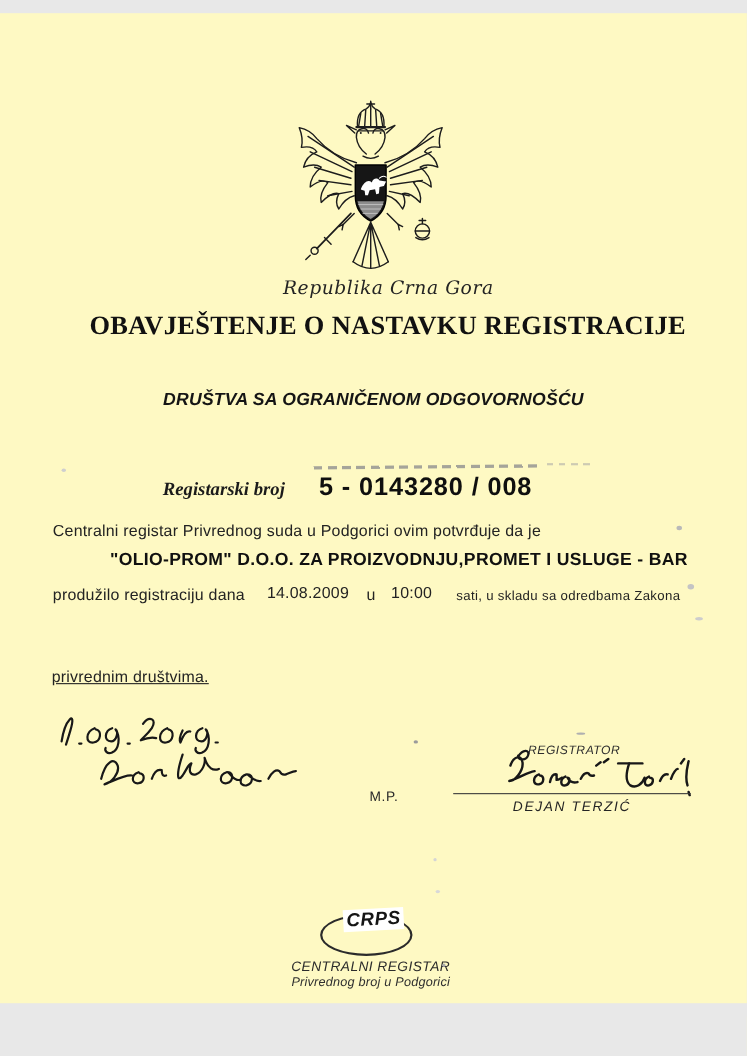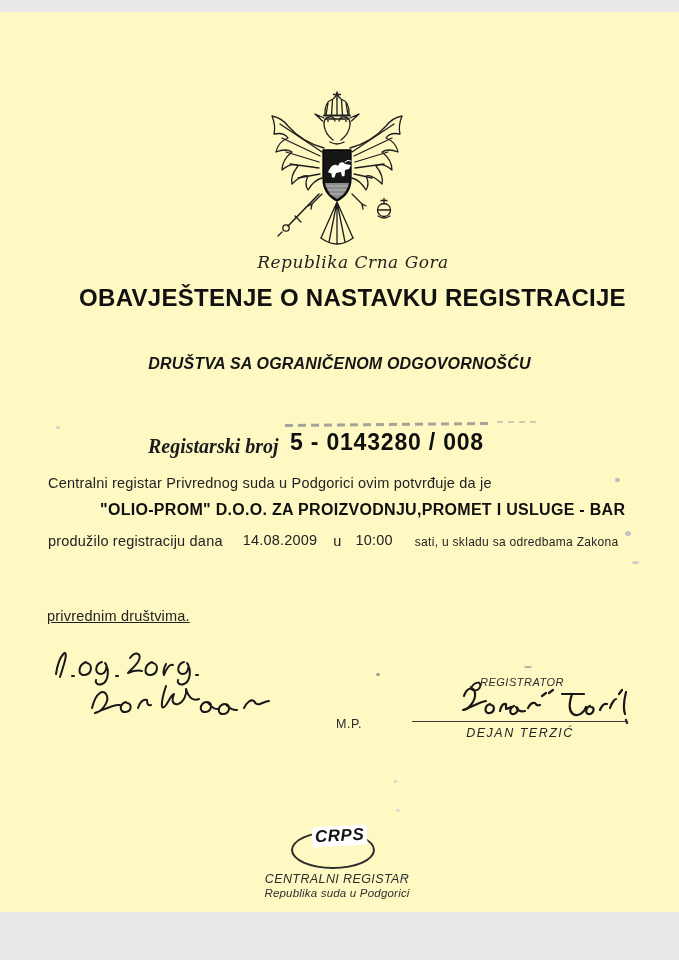--- a/index.html
+++ b/index.html
@@ -14,32 +14,32 @@
   .coa{position:absolute;left:258px;top:78px;width:158px;height:160px;}
   .coa-caption{
     left:233px;top:240px;width:240px;text-align:center;
     font-family:"DejaVu Serif",serif;font-style:italic;font-size:17px;
     letter-spacing:.5px;color:#242424;
   }
 
   
   .title{
     left:0;top:272px;width:679px;text-align:center;text-indent:26px;
-    font-size:24px;font-weight:bold;letter-spacing:.3px;color:#111;
+    font-size:24px;font-weight:bold;letter-spacing:.3px;color:#111;font-family:Liberation Serif, serif;
   }
   .subtitle{
     left:0;top:343px;width:679px;text-align:center;
     font-size:16px;font-weight:bold;font-style:italic;letter-spacing:.2px;color:#151515;
   }
 
   
   .reg-label{
     left:148px;top:423px;
     font-family:"Liberation Serif",serif;font-style:italic;font-weight:bold;
-    font-size:20px;color:#1b1b1b;
+    font-size:17px;color:#1b1b1b;
   }
   .reg-number{
     left:290px;top:417px;font-size:23px;font-weight:bold;letter-spacing:.8px;color:#0f0f0f;
   }
   .dash-smudge{
     position:absolute;left:285px;top:411px;width:205px;height:2.5px;
     background:repeating-linear-gradient(90deg,#8f8f8f 0 8px,rgba(0,0,0,0) 8px 13px);
     transform:rotate(-.5deg);opacity:.8;
   }
   .dash-smudge2{
@@ -211,21 +211,21 @@
     <path d="M170 8 c-2 8 -3 16 -1 22 M170 36 l1 3"></path>
   </svg>
 
   <div class="abs mp">M.P.</div>
   <div class="sig-line"></div>
   <div class="abs reg-name">DEJAN TERZIĆ</div>
 
   <div class="crps-ellipse"></div>
   <div class="abs crps-text">CRPS</div>
   <div class="abs stamp-l1">CENTRALNI REGISTAR</div>
-  <div class="abs stamp-l2">Republika suda u Podgorici</div>
+  <div class="abs stamp-l2">Privrednog broj u Podgorici</div>
 
   <div class="speck" style="left:615px;top:466px;width:5px;height:4px;background:#b9b9b9;"></div>
   <div class="speck" style="left:625px;top:519px;width:6px;height:5px;background:#c4c4c4;"></div>
   <div class="speck" style="left:632px;top:549px;width:7px;height:3px;background:#cdcdcd;"></div>
   <div class="speck" style="left:376px;top:661px;width:4px;height:3px;background:#9b9b9b;"></div>
   <div class="speck" style="left:524px;top:654px;width:8px;height:2px;background:#b0b0b0;"></div>
   <div class="speck" style="left:402px;top:864px;width:3px;height:3px;background:#aaaaaa;"></div>
   <div class="speck" style="left:394px;top:768px;width:3px;height:3px;background:#d5d5d5;"></div>
   <div class="speck" style="left:396px;top:797px;width:4px;height:3px;background:#d8d8d8;"></div>
   <div class="speck" style="left:56px;top:414px;width:4px;height:3px;background:#cfcfcf;"></div>

